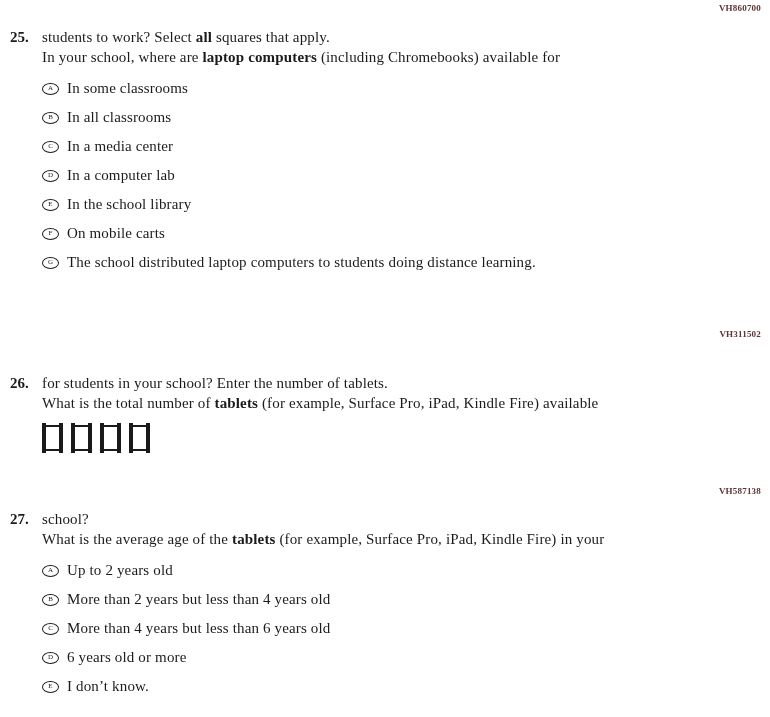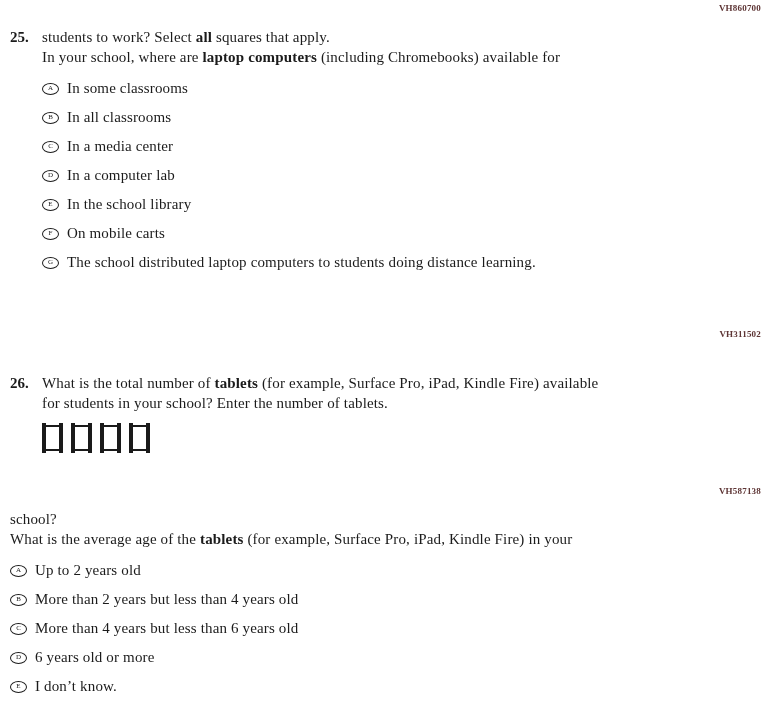--- a/index.html
+++ b/index.html
@@ -88,34 +88,35 @@
       </div>
     </div>
   </div>
 </div>
 
 <div class="code" id="code-q26">VH311502</div>
 
 <div class="question" id="q26">
   <div class="qnum">26.</div>
   <div class="qbody">
+    <div class="qline"><span>for students in your school? Enter the number of tablets.</span></div>
     <div class="qline"><span>What is the total number of </span><span class="seg-b">tablets</span><span> (for example, Surface Pro, iPad, Kindle Fire) available</span></div>
-    <div class="qline"><span>for students in your school? Enter the number of tablets.</span></div>
     <div class="boxes">
       <div class="dbox"></div>
       <div class="dbox"></div>
       <div class="dbox"></div>
       <div class="dbox"></div>
     </div>
   </div>
 </div>
 
 <div class="code" id="code-q27">VH587138</div>
 
 <div class="question" id="q27">
+  <div class="qnum">27.</div>
   <div class="qbody">
     <div class="qline"><span>school?</span></div>
     <div class="qline"><span>What is the average age of the </span><span class="seg-b">tablets</span><span> (for example, Surface Pro, iPad, Kindle Fire) in your</span></div>
     <div class="options">
       <div class="opt">
         <span class="bubble">A</span>
         <span class="opt-label">Up to 2 years old</span>
       </div>
       <div class="opt">
         <span class="bubble">B</span>

